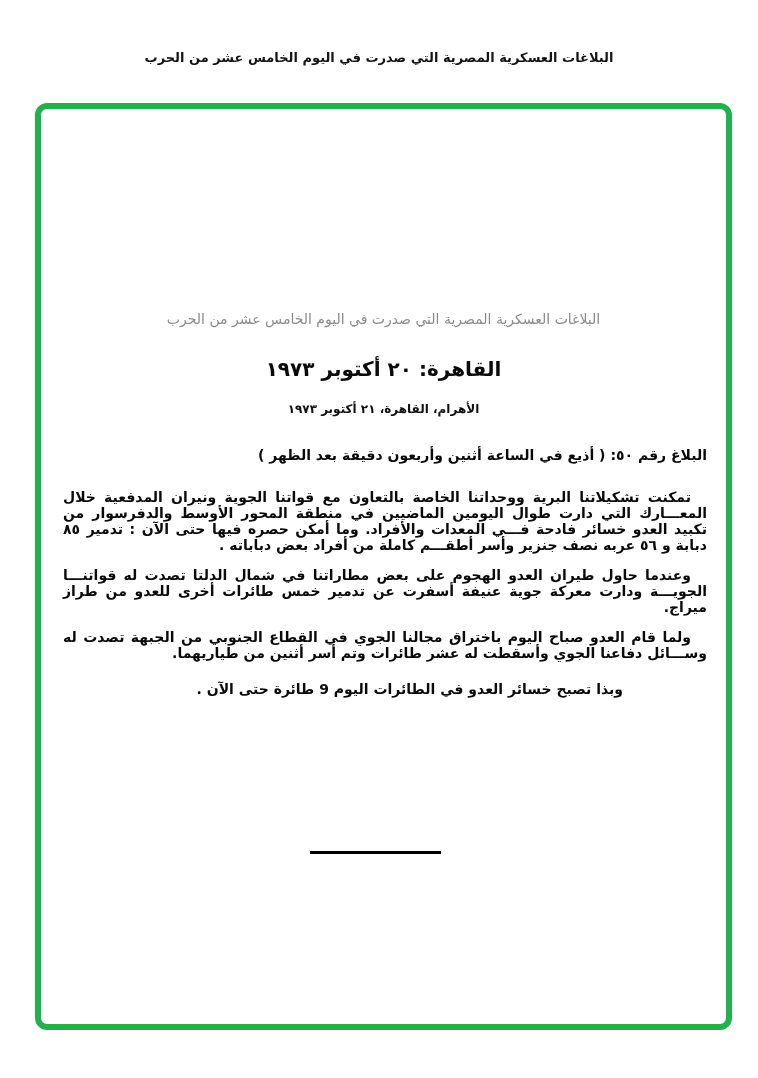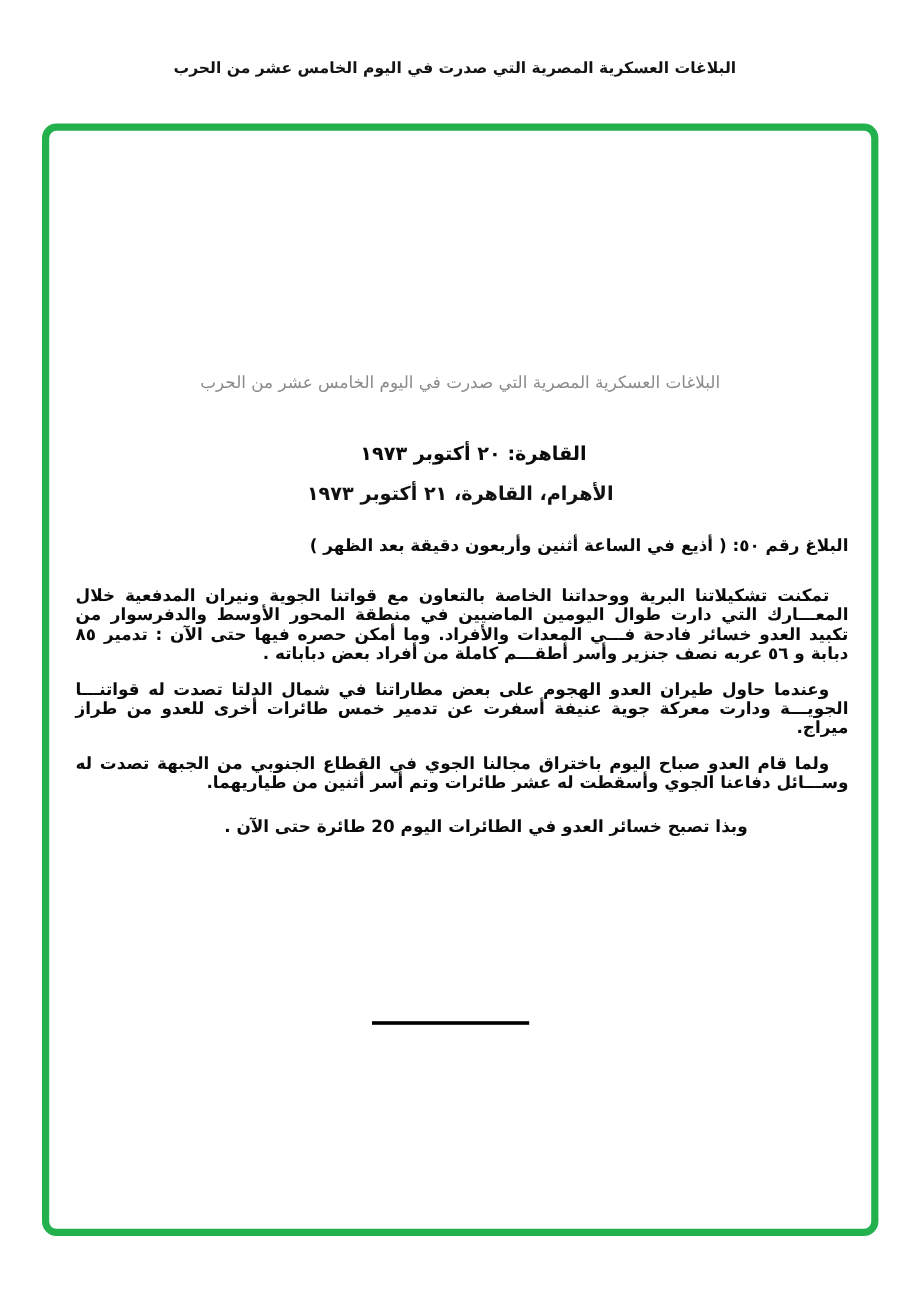--- a/index.html
+++ b/index.html
@@ -48,33 +48,33 @@
     font-weight: normal;
     color: #8a8a8a;
     letter-spacing: 0.4px;
     filter: blur(0.3px);
   }
   .city-date {
     position: absolute;
     top: 248px;
     left: 0;
     width: 100%;
-    margin: 11px;
+    margin: 0;
     text-align: center;
-    font-size: 16px;
+    font-size: 20px;
     font-weight: bold;
     color: #0a0a0a;
   }
   .source-line {
     position: absolute;
     top: 293px;
     left: 0;
     width: 100%;
     text-align: center;
-    font-size: 16px;
+    font-size: 12px;
     font-weight: bold;
     color: #101010;
   }
   .text-col {
     position: absolute;
     top: 334px;
     right: 19px;
     left: 22px;
     font-size: 14px;
     font-weight: bold;
@@ -121,17 +121,17 @@
 
   <div class="text-col">
     <p class="communique-line">البلاغ رقم ٥٠: ( أذيع في الساعة أثنين وأربعون دقيقة بعد الظهر )</p>
 
     <p class="body-para">تمكنت تشكيلاتنا البرية ووحداتنا الخاصة بالتعاون مع قواتنا الجوية ونيران المدفعية خلال المعـــارك التي دارت طوال اليومين الماضيين في منطقة المحور الأوسط والدفرسوار من تكبيد العدو خسائر فادحة فـــي المعدات والأفراد. وما أمكن حصره فيها حتى الآن : تدمير ٨٥ دبابة و ٥٦ عربه نصف جنزير وأسر أطقـــم كاملة من أفراد بعض دباباته .</p>
 
     <p class="body-para">وعندما حاول طيران العدو الهجوم على بعض مطاراتنا في شمال الدلتا تصدت له قواتنـــا الجويـــة ودارت معركة جوية عنيفة أسفرت عن تدمير خمس طائرات أخرى للعدو من طراز ميراج.</p>
 
     <p class="body-para">ولما قام العدو صباح اليوم باختراق مجالنا الجوي في القطاع الجنوبي من الجبهة تصدت له وســـائل دفاعنا الجوي وأسقطت له عشر طائرات وتم أسر أثنين من طياريهما.</p>
 
-    <p class="closing-line">وبذا تصبح خسائر العدو في الطائرات اليوم 20 طائرة حتى الآن .</p>
+    <p class="closing-line">وبذا تصبح خسائر العدو في الطائرات اليوم 9 طائرة حتى الآن .</p>
   </div>
 
   <div class="end-rule"></div>
 </div>
 
 </body></html>

